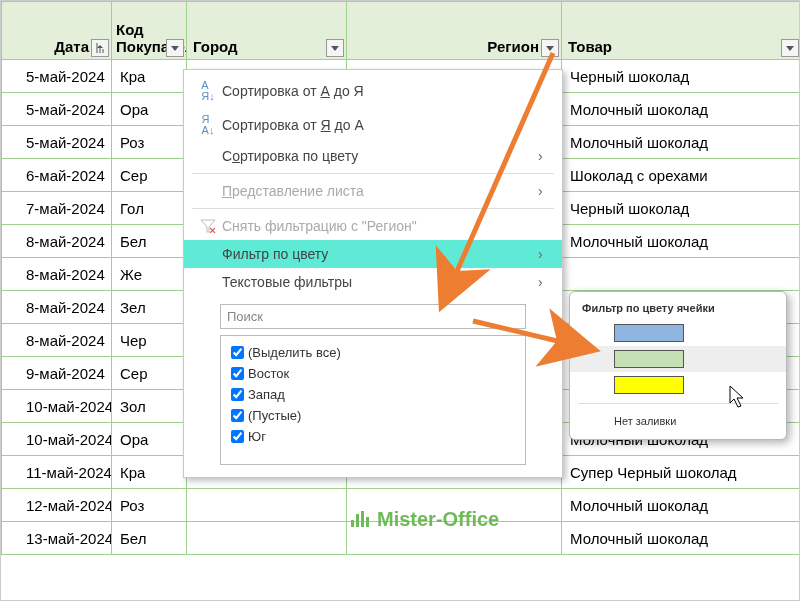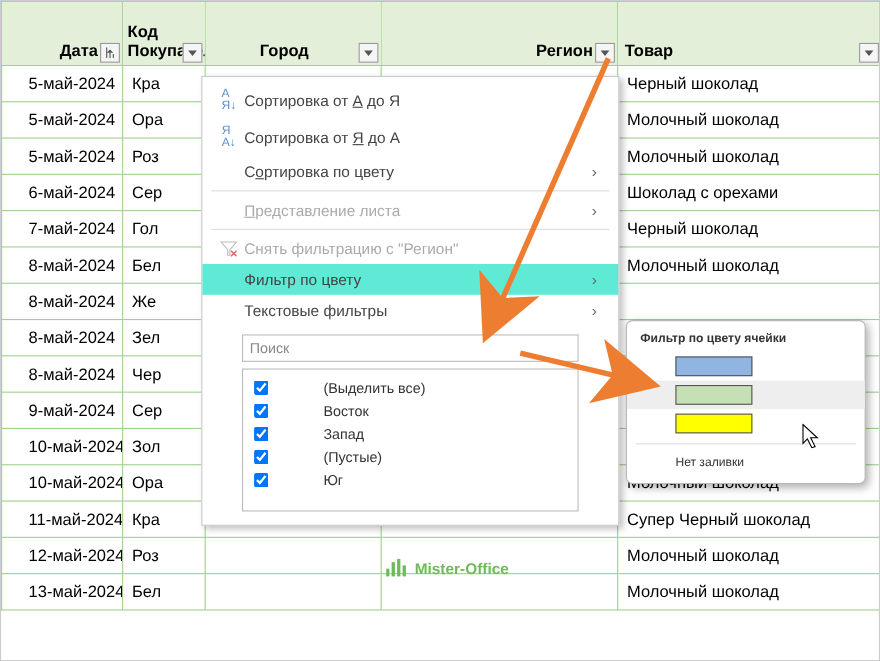--- a/index.html
+++ b/index.html
@@ -106,21 +106,20 @@
     padding:6px 6px 24px 6px;
     font-size:13px;
     color:#333;
     position:relative;
     height:130px;
   }
   .check-item {
     display:flex;
     align-items:center;
     padding:1px 0;
-    gap:46px;
   }
   .check-item input { margin-right:4px; }
 
   
   .submenu {
     position:absolute;
     left: 568px;
     top: 290px;
     width: 218px;
     background:#fff;
@@ -151,21 +150,21 @@
     position:absolute;
     pointer-events:none;
   }
 
   .watermark {
     position:absolute;
     left: 350px;
     top: 507px;
     color:#6dbb58;
     font-weight:bold;
-    font-size:14px;
+    font-size:20px;
     display:flex;
     align-items:center;
     gap:4px;
   }
   .cursor {
     position:absolute;
     left:728px; top:384px;
   }
 </style>
 </head>
@@ -192,21 +191,21 @@
         </span>
       </th>
       <th style="text-align:left;padding-left:4px;">
         <span class="hdr-text" style="white-space:normal;display:block;line-height:1.15;text-align:left;">Код Покупателя</span>
         <span class="drop-btn">
             <svg viewBox="0 0 10 10">
               <path d="M1 3 L9 3 L5 8 Z" fill="#555"></path>
             </svg>
           </span>
       </th>
-      <th style="text-align:center;margin-left:36px;">
+      <th style="text-align:left;margin-left:36px;">
         <span class="hdr-text">Город</span>
         <span class="drop-btn" style="right:2px;">
             <svg viewBox="0 0 10 10">
               <path d="M1 3 L9 3 L5 8 Z" fill="#555"></path>
             </svg>
           </span>
       </th>
       <th>
         <span class="hdr-text">Регион</span>
         <span class="drop-btn">

